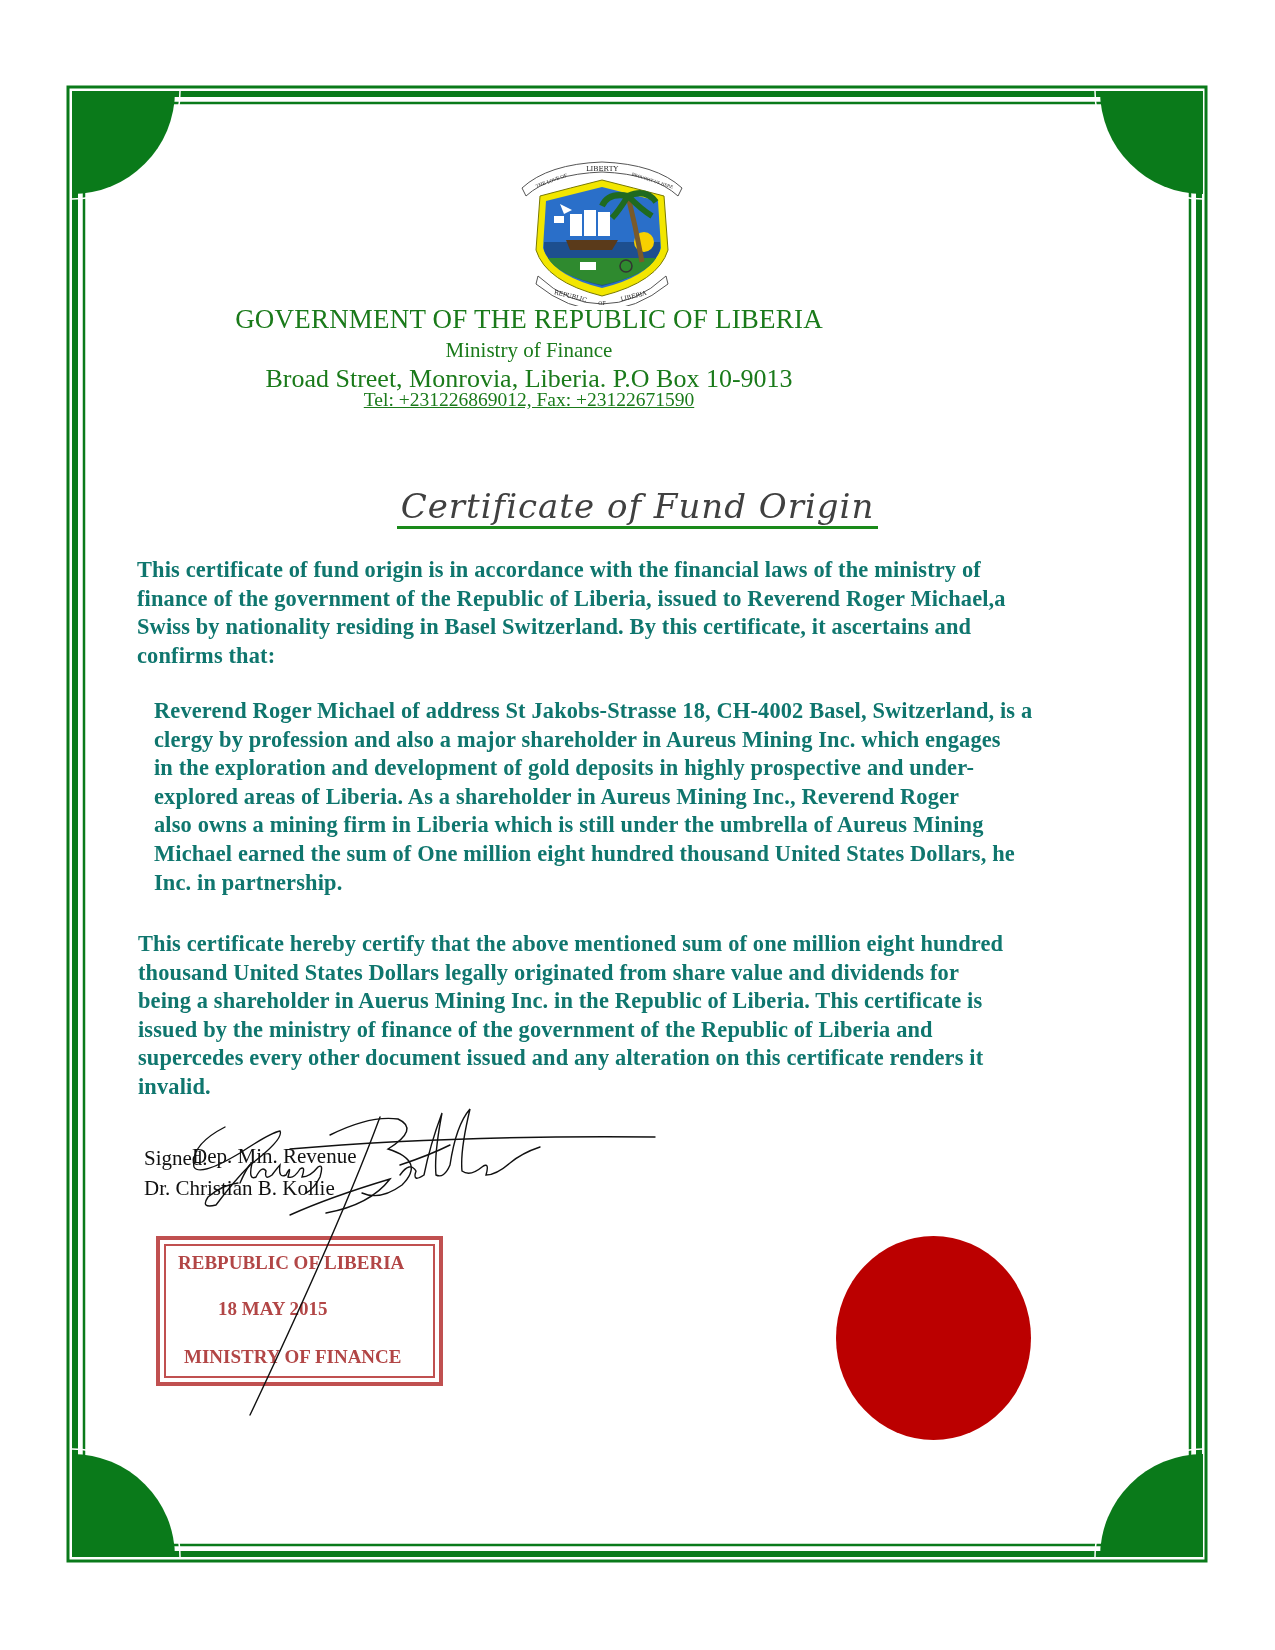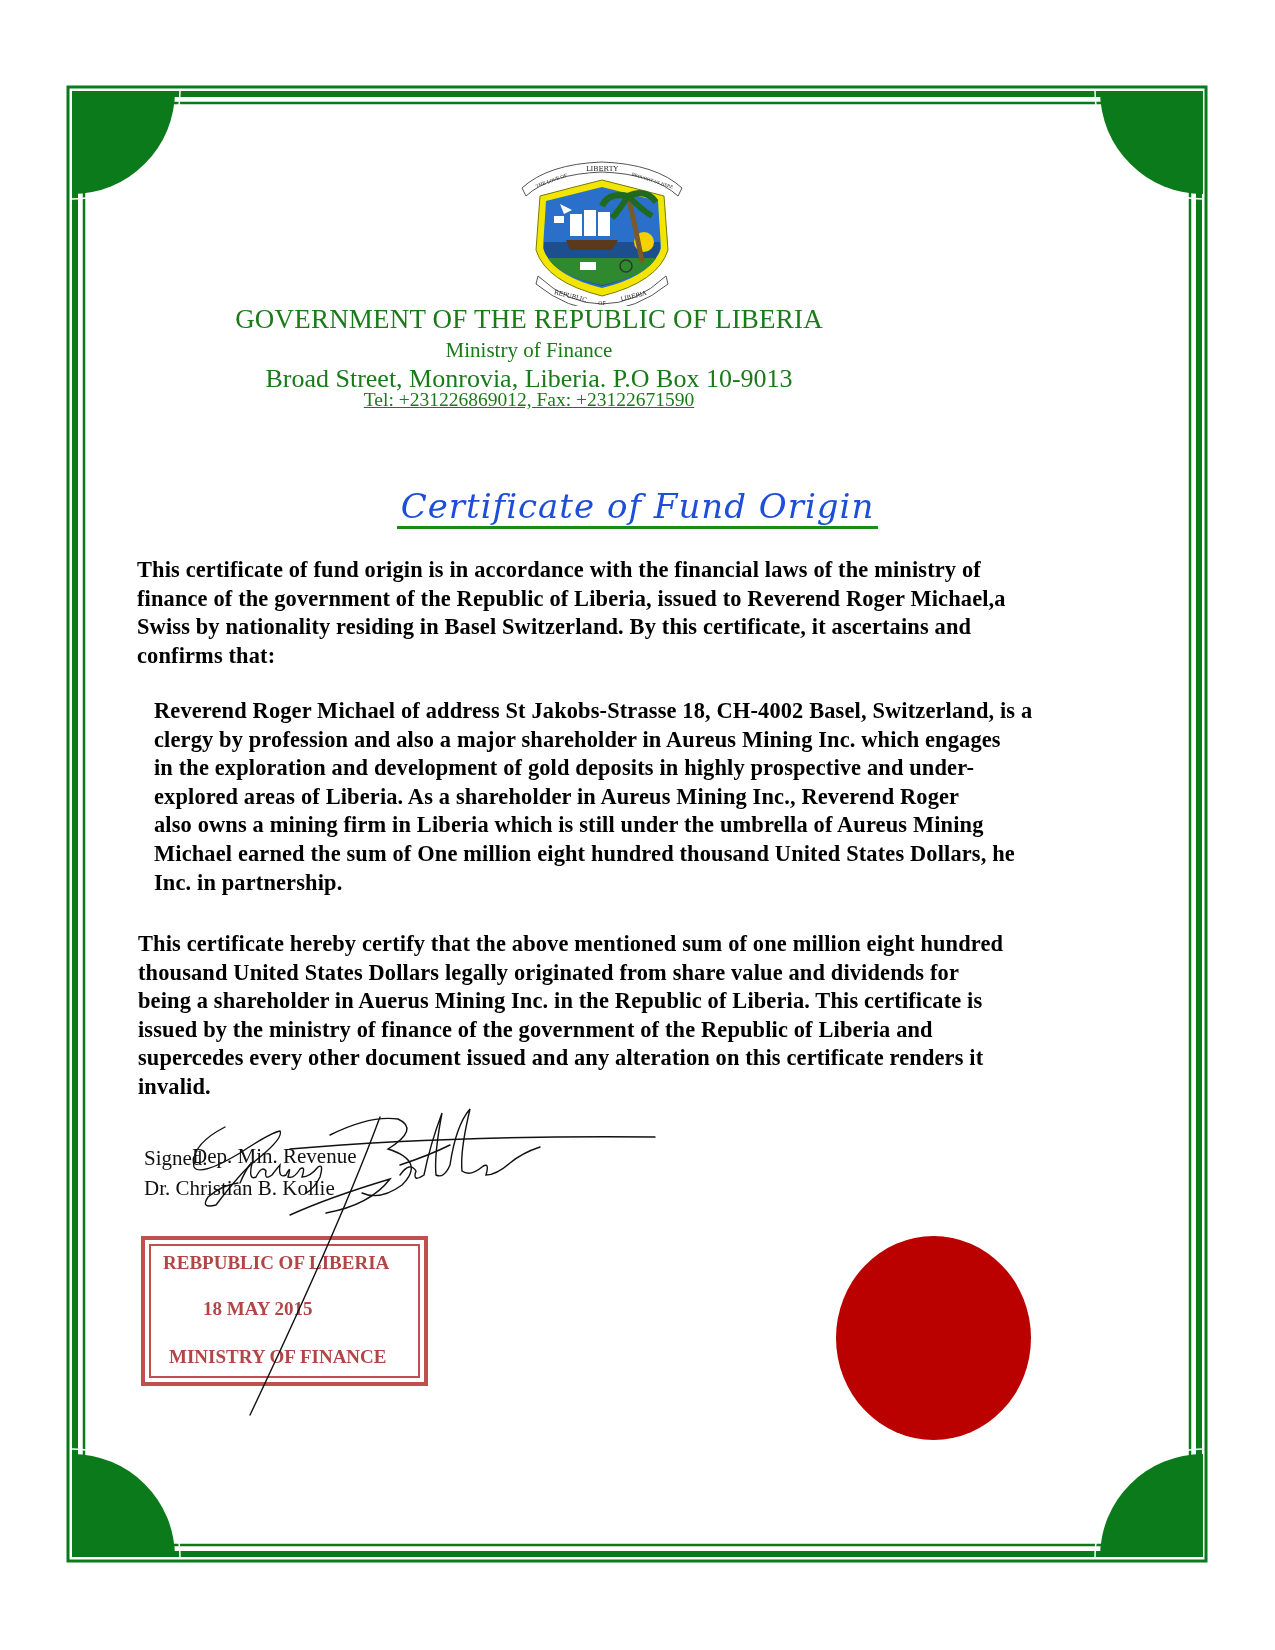--- a/index.html
+++ b/index.html
@@ -14,45 +14,45 @@
     
     .header { position: absolute; left: 0; width: 1058px; text-align: center; color: #1a7a1a; }
     .h-gov { top: 304px; font-size: 27px; letter-spacing: 0.2px; }
     .h-min { top: 338px; font-size: 21px; }
     .h-addr { top: 364px; font-size: 26px; }
     .h-tel  { top: 389px; font-size: 19.5px; text-decoration: underline; }
 
     
     .title {
       position: absolute; left: 0; width: 1275px; top: 486px; text-align: center;
-      font-family: "DejaVu Serif", serif; font-style: italic; color: #1d4ed8;
+      font-family: "DejaVu Serif", serif; font-style: italic; color: #404040;
       font-size: 34px; letter-spacing: 1px;
     }
     .title span { border-bottom: 3px solid #1a8a1a; padding: 0 4px 0px 4px; }
 
     
     .para {
-      position: absolute; font-weight: bold; color: #000000;
+      position: absolute; font-weight: bold; color: #0f766e;
       font-size: 22.4px; line-height: 28.6px; letter-spacing: 0.15px;
     }
     .p1 { left: 137px; top: 556px; width: 1000px; }
     .p2 { left: 134px; top: 697px; width: 1000px; margin-left: 20px; }
     .p3 { left: 138px; top: 930px; width: 1000px; }
     .para .ln { display: block; white-space: nowrap; }
 
     
     .sig-text { position: absolute; left: 144px; font-size: 21px; color: #111; }
     .sig-signed { top: 1146px; }
     .sig-name { top: 1176px; }
     .sig-title { top: 1144px; margin-left: 48px; }
     .signature { position: absolute; left: 130px; top: 1105px; width: 540px; height: 340px; pointer-events: none; }
 
     
     .stamp {
-      position: absolute; left: 141px; top: 1236px; width: 287px; height: 150px;
+      position: absolute; left: 156px; top: 1236px; width: 287px; height: 150px;
       border: 4px solid #c05050; box-sizing: border-box;
     }
     .stamp-inner {
       position: absolute; left: 4px; top: 4px; right: 4px; bottom: 4px;
       border: 2px solid #c05050;
     }
     .stamp-line {
       position: absolute; color: #b24646; font-weight: bold; font-size: 19px; white-space: nowrap;
     }
     .st1 { left: 18px; top: 12px; }

